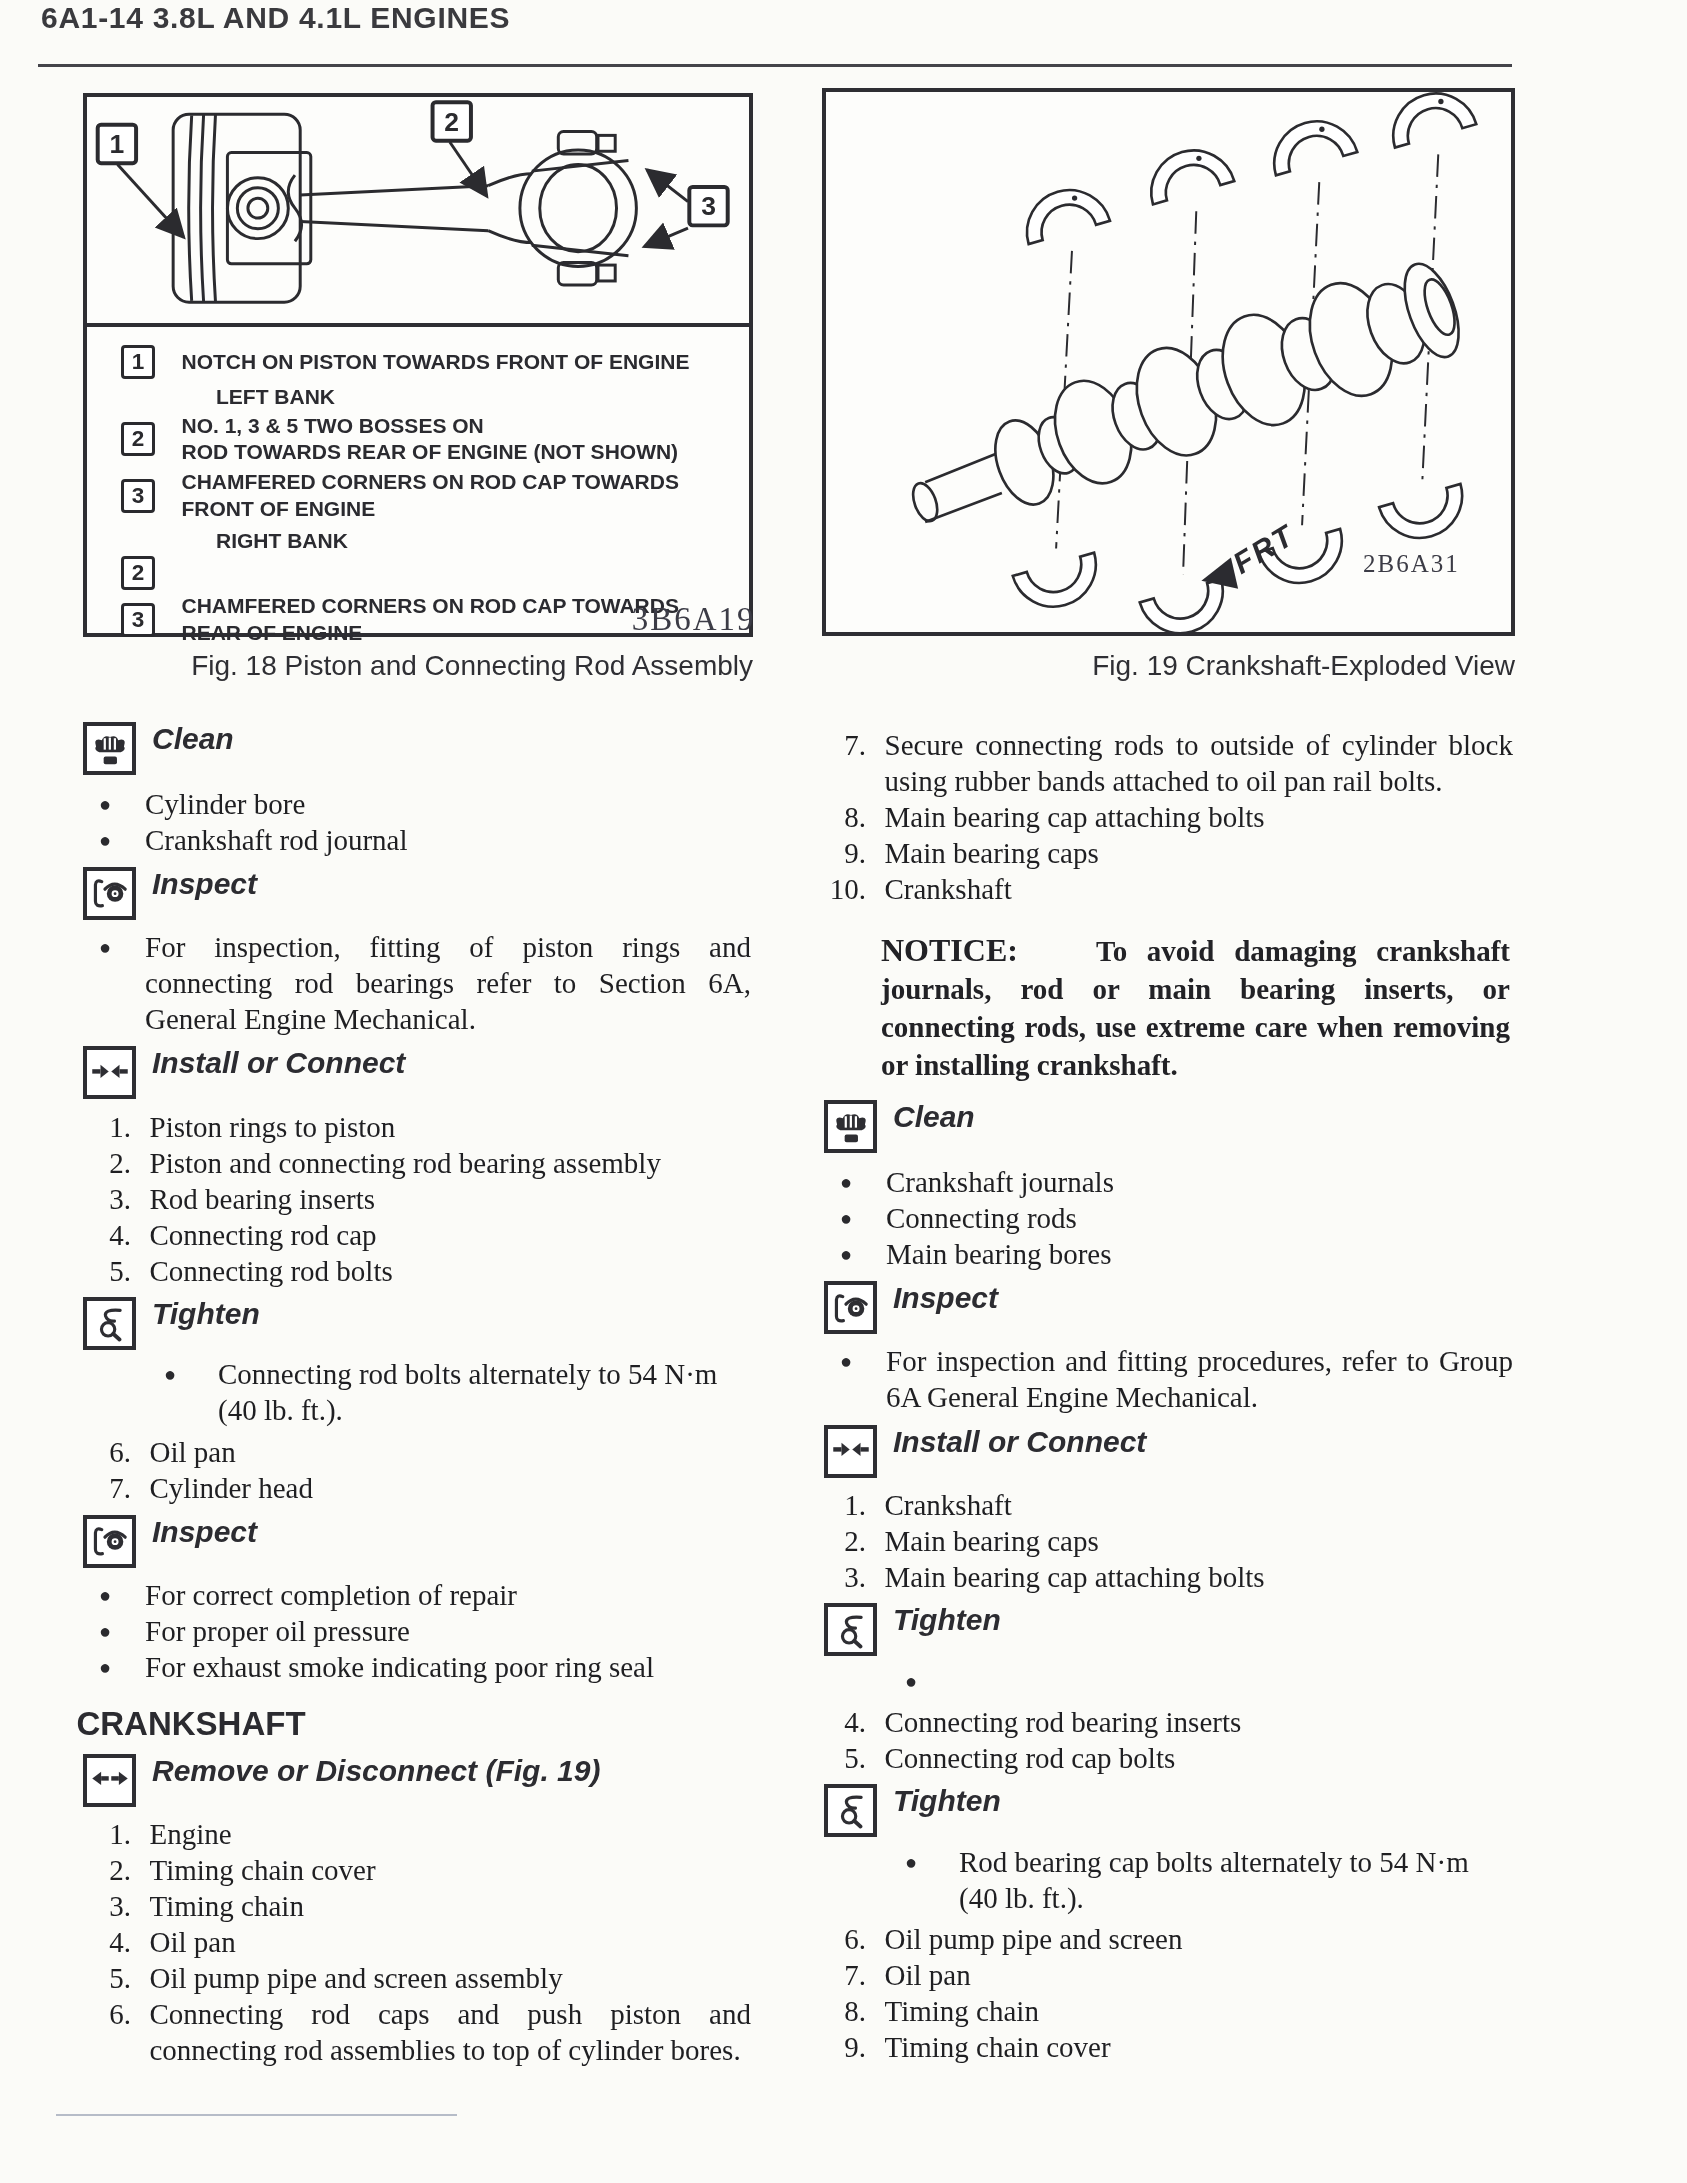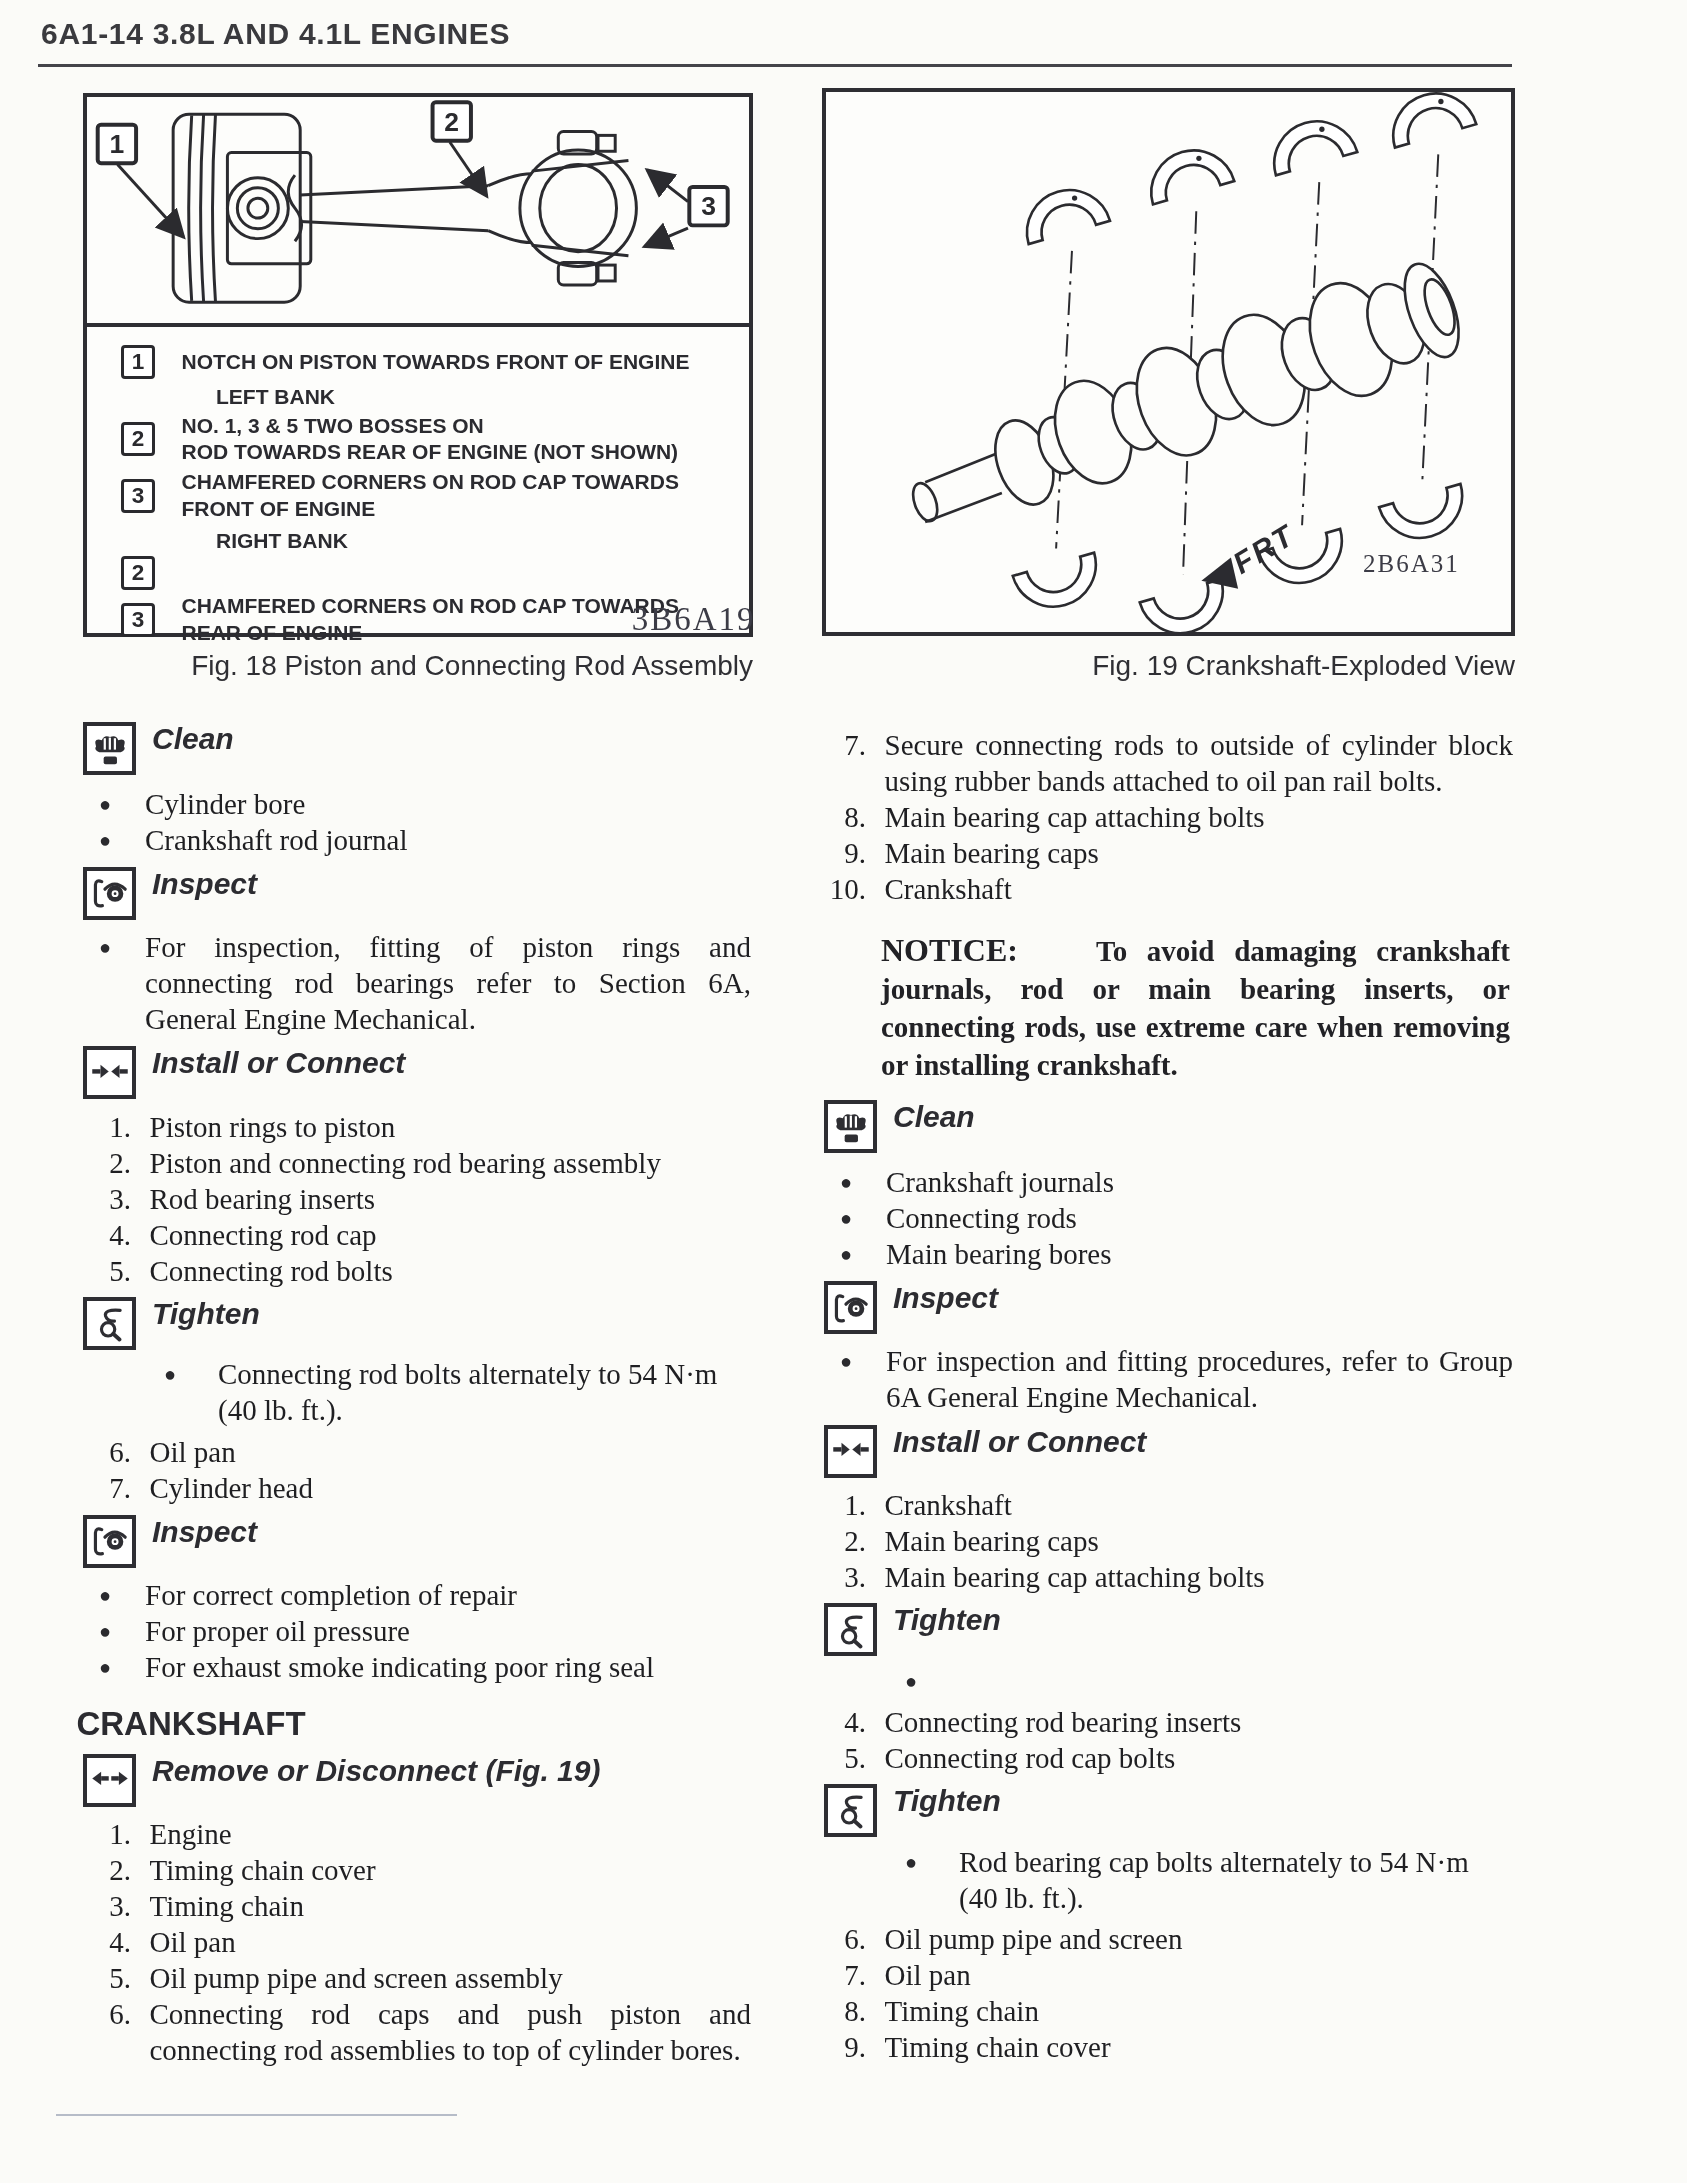--- a/index.html
+++ b/index.html
@@ -7,21 +7,21 @@
   body {
     position:relative; width:1687px; height:2183px;
     background:#fbfbf8; color:#1f1f22;
     font-family:"Liberation Serif", serif;
     overflow:hidden;
   }
   .abs { position:absolute; }
 
   
   .hdr-title {
-    left:41px; top:17px;
+    left:41px; top:1px;
     font-family:"Liberation Sans", sans-serif;
     font-weight:bold; font-size:30px; color:#3a3a3e; letter-spacing:0.7px;
   }
   .hdr-rule { left:38px; top:64px; width:1474px; height:3.3px; background:#44444a; }
 
   
   .figbox { border:4px solid #2e2e33; background:#fdfdfb; }
   .fig18 { left:83px; top:93px; width:670px; height:544px; }
   .fig19 { left:822px; top:88px; width:693px; height:548px; }
   .fig18-sep { position:absolute; left:0; right:0; top:226px; height:4px; background:#2e2e33; }

